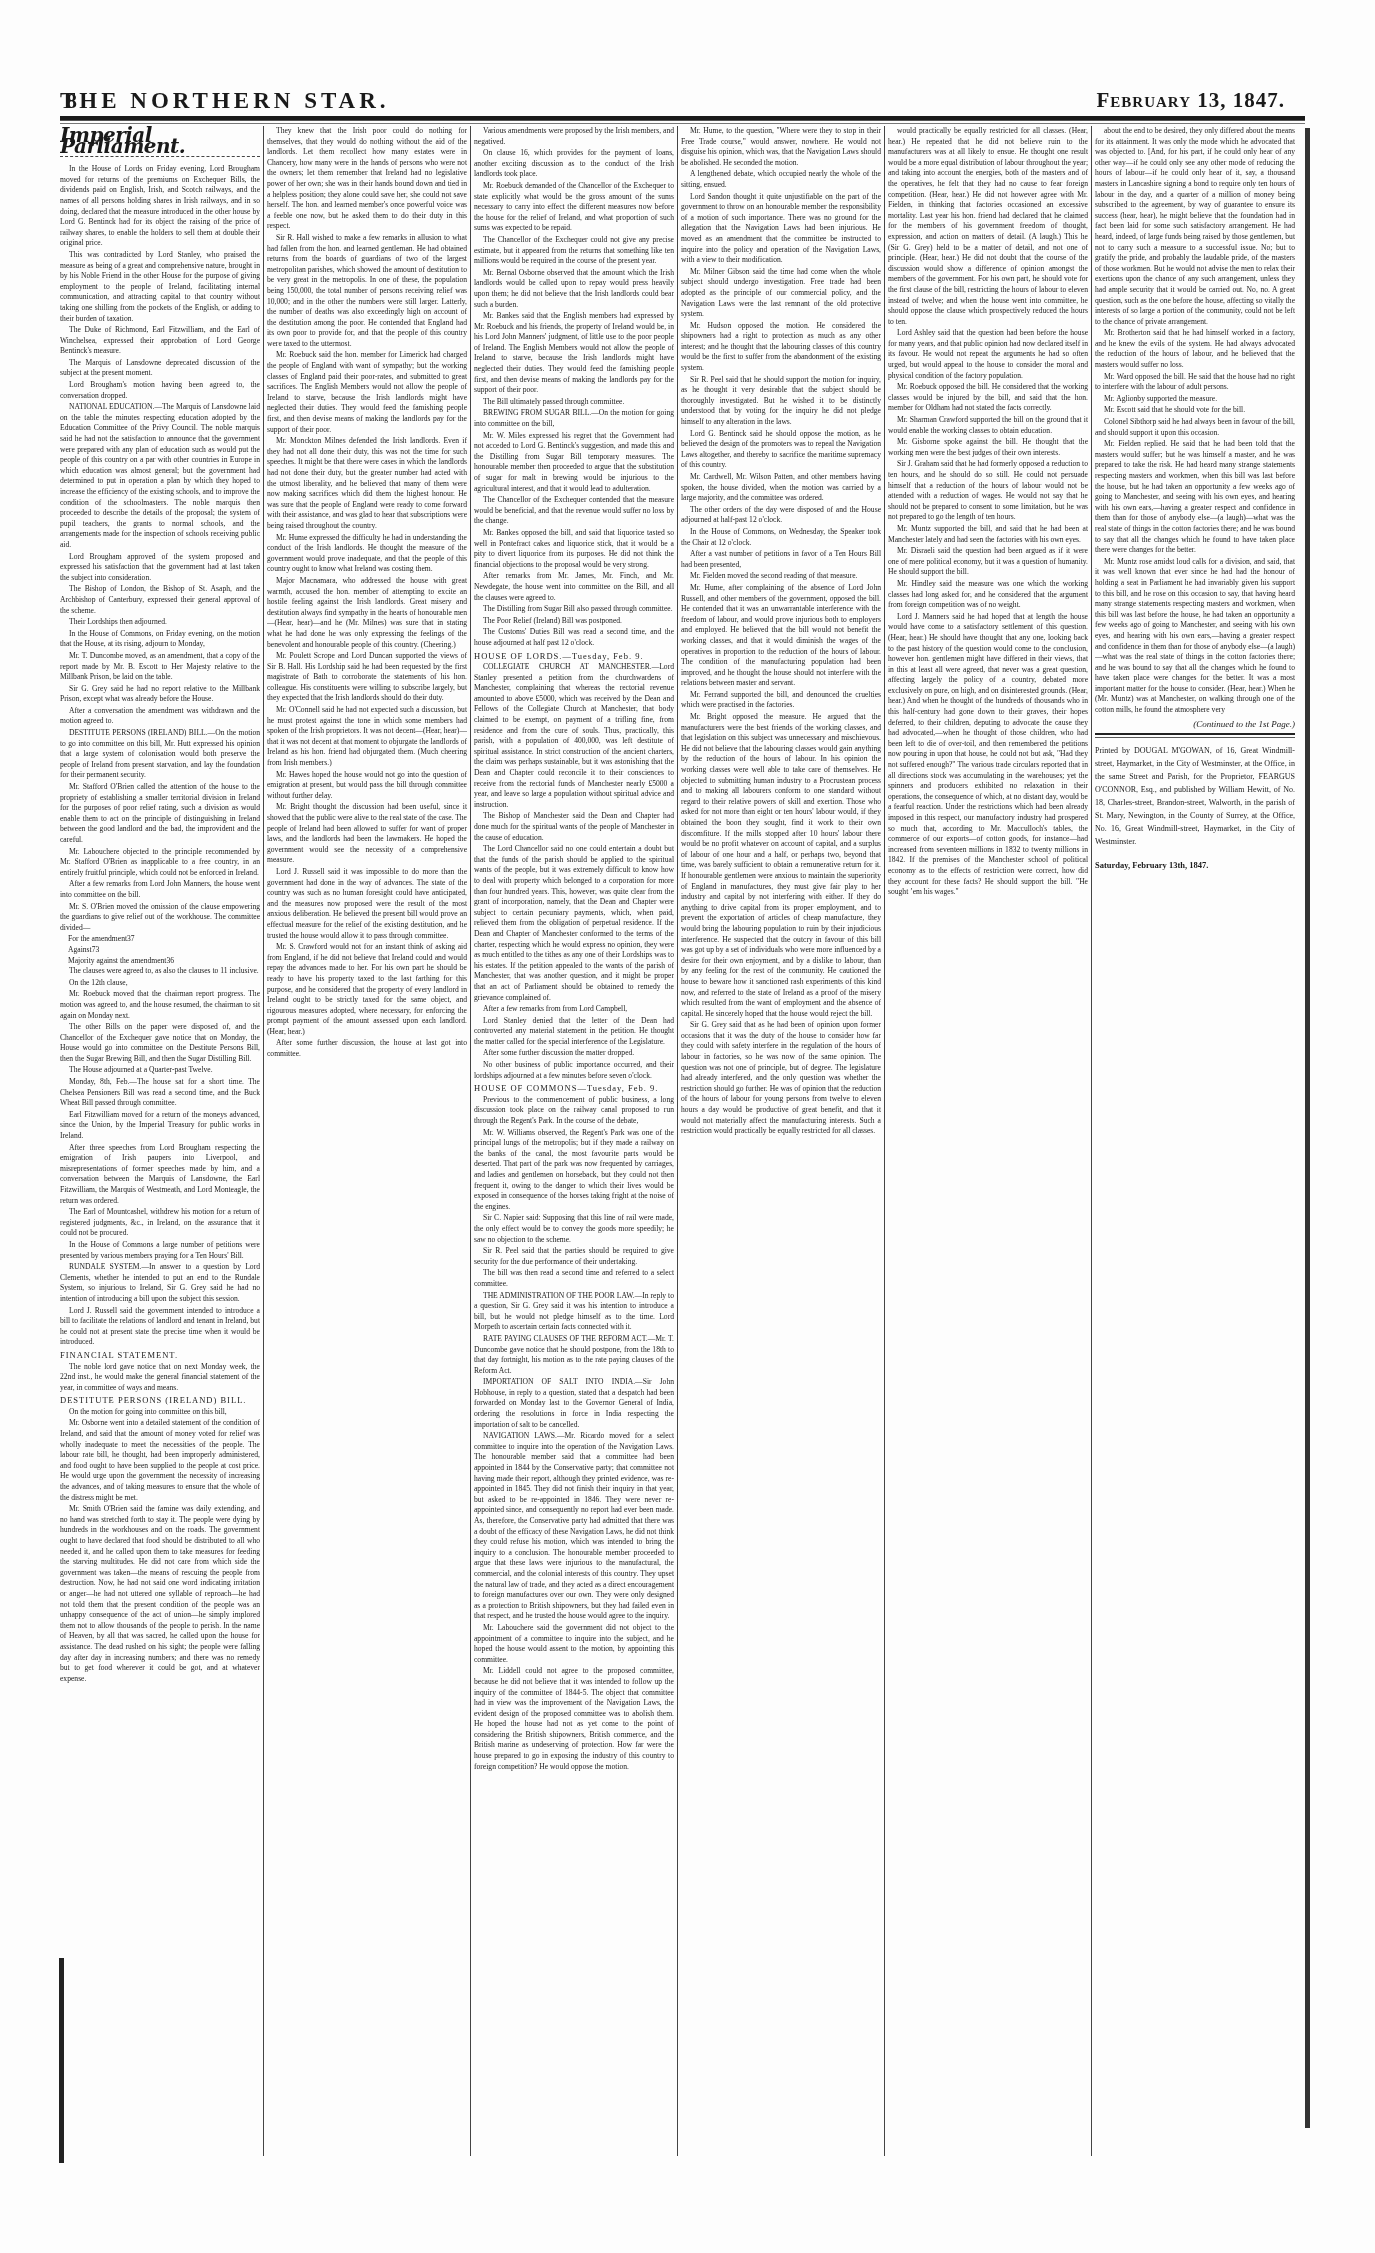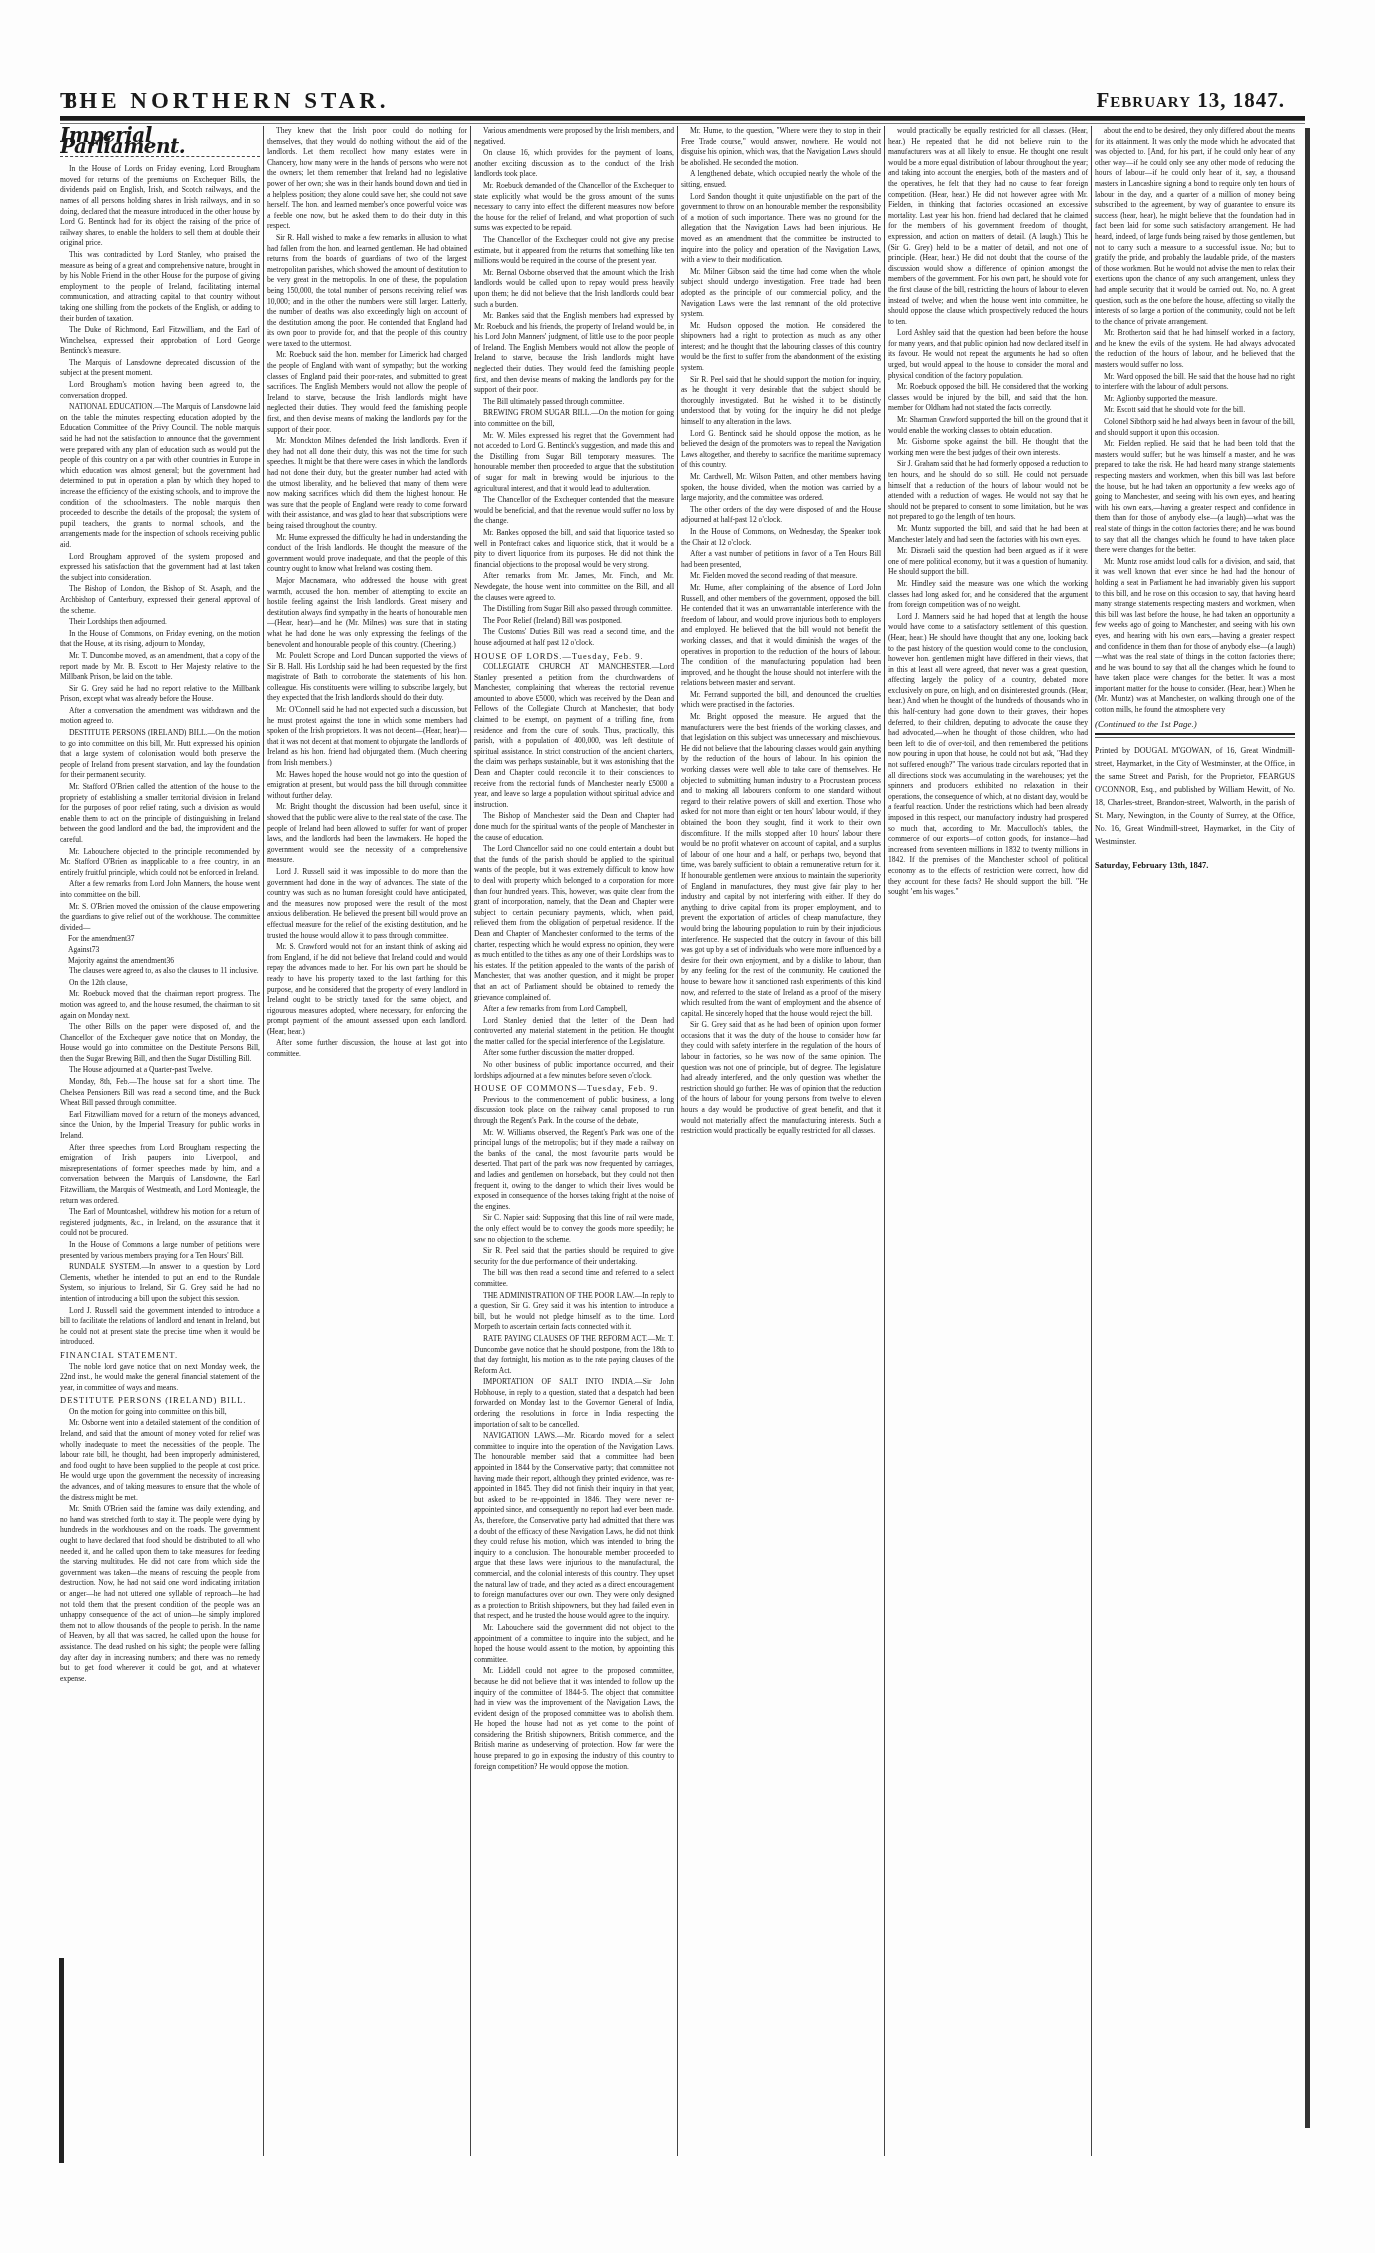--- a/index.html
+++ b/index.html
@@ -14,21 +14,21 @@
   .rule2 { position:absolute; left:0; top:35px; width:1245px; height:1px; background:#777; }
   .columns { position:absolute; left:0; top:38px; width:1245px; height:2035px; }
   .col { position:absolute; top:0; width:200px; height:2030px; overflow:hidden;
          font-size:7.6px; line-height:10.6px; text-align:justify; }
   .sep { position:absolute; top:0; width:1px; height:2030px; background:#444; }
   .col p { margin:0 0 1px 0; text-indent:9px; }
   .col h2 { margin:4px 0 5px; text-align:left; font-family:"DejaVu Serif",serif; font-size:20px; font-style:italic; font-weight:bold; letter-spacing:-0.5px; }
   .col .hr { height:1px; border-top:1px dashed #444; margin:4px 0 6px; }
   .col h3 { margin:2px 0 1px; font-size:8.5px; font-weight:normal; letter-spacing:1px; }
   .table-row { display:flex; justify-content:flex-start; padding:0 8px; }
-  .cont { text-align:left; font-style:italic; font-size:9px; margin-top:3px; }
+  .cont { text-align:right; font-style:italic; font-size:9px; margin-top:3px; }
   .imprint-rule { border-top:2px solid #222; border-bottom:1px solid #555; height:2px; margin:4px 0 6px; }
   .imprint { font-size:8px; line-height:13px; text-indent:0 !important; }
   .imprint-date { text-align:left; font-size:8.5px; margin-top:12px; font-weight:bold; }
   .bar-left { position:absolute; left:-1px; top:1870px; width:5px; height:205px; background:#222; }
   .bar-right { position:absolute; left:1245px; top:40px; width:5px; height:2000px; background:#333; }
 </style>
 </head>
 <body>
 
 <div class="page">

